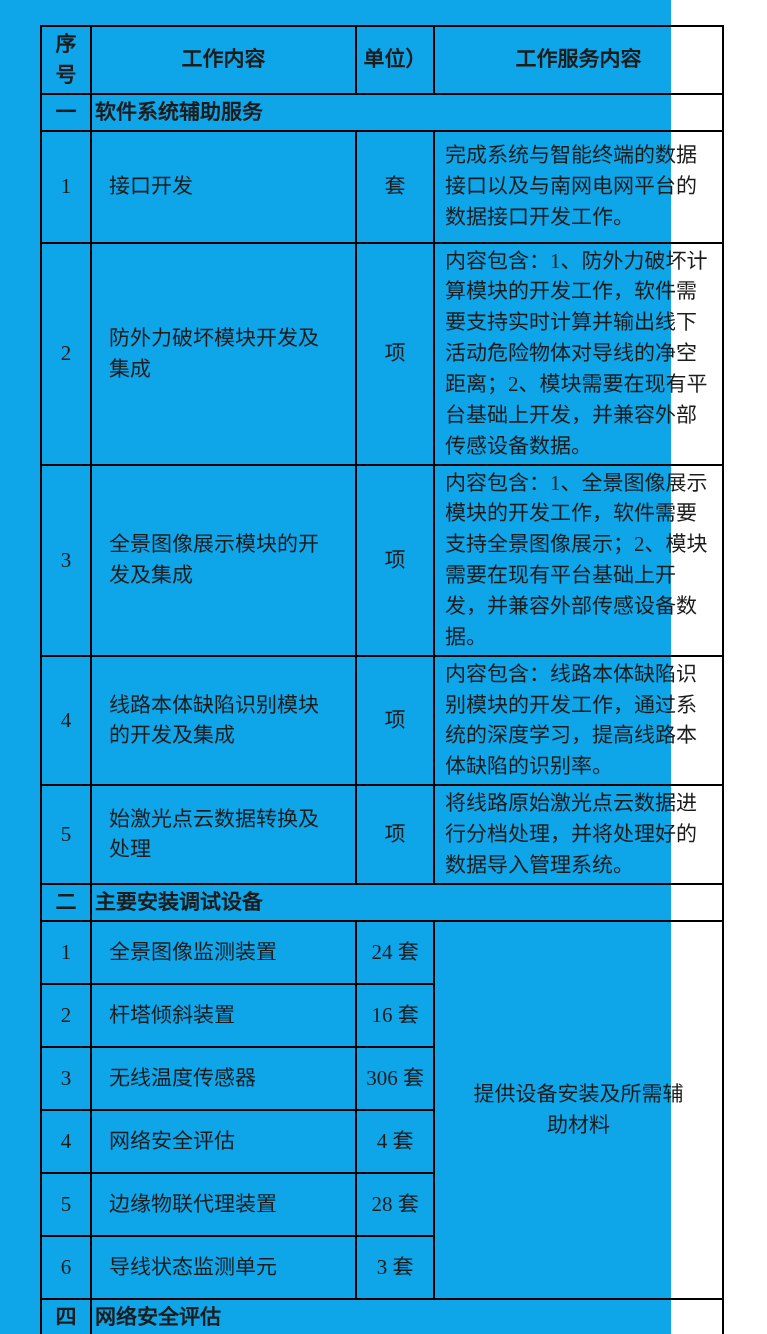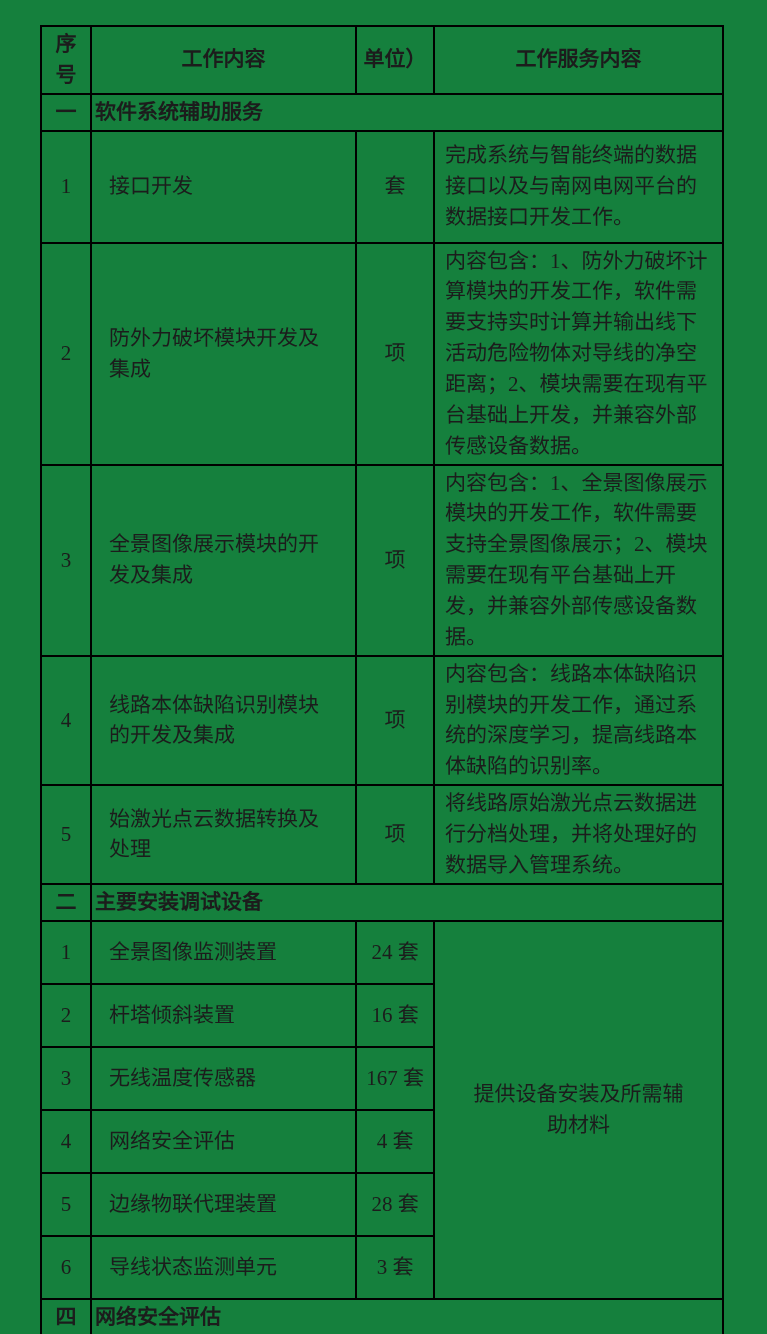--- a/index.html
+++ b/index.html
@@ -11,23 +11,23 @@
   body {
     width: 767px;
     height: 1334px;
     font-family: "Liberation Serif", "DejaVu Serif", serif;
     color: #1c1c1c;
     position: relative;
     overflow: hidden;
   }
   .page {
     position: relative;
-    width: 767px;
+    width: 671px;
     height: 1334px;
-    background: #15803d;
+    background: #0ea5e9;
   }
   table.work-table {
     position: absolute;
     left: 40px;
     top: 25px;
     width: 682px;
     border-collapse: collapse;
     table-layout: fixed;
   }
   col.c1 { width: 50px; }
@@ -144,21 +144,21 @@
         <td class="merged-service" rowspan="6">提供设备安装及所需辅助材料</td>
       </tr>
       <tr style="height:63px">
         <td class="seq">2</td>
         <td class="content">杆塔倾斜装置</td>
         <td class="unit">16 套</td>
       </tr>
       <tr style="height:63px">
         <td class="seq">3</td>
         <td class="content">无线温度传感器</td>
-        <td class="unit">167 套</td>
+        <td class="unit">306 套</td>
       </tr>
       <tr style="height:63px">
         <td class="seq">4</td>
         <td class="content">网络安全评估</td>
         <td class="unit">4 套</td>
       </tr>
       <tr style="height:63px">
         <td class="seq">5</td>
         <td class="content">边缘物联代理装置</td>
         <td class="unit">28 套</td>

